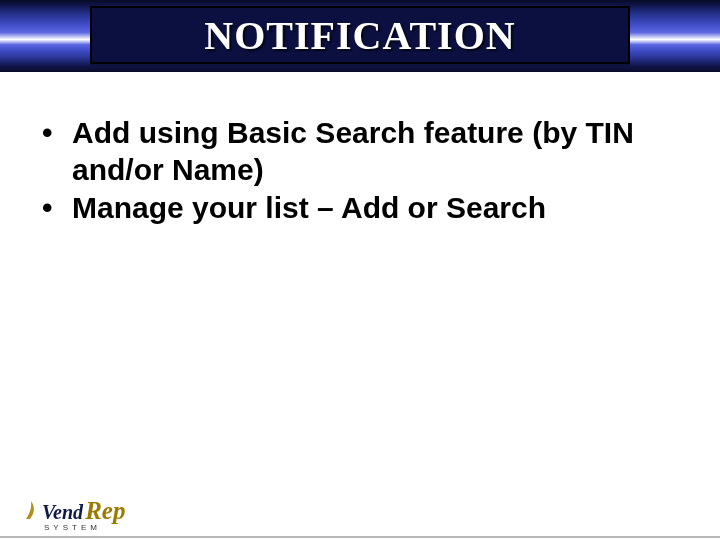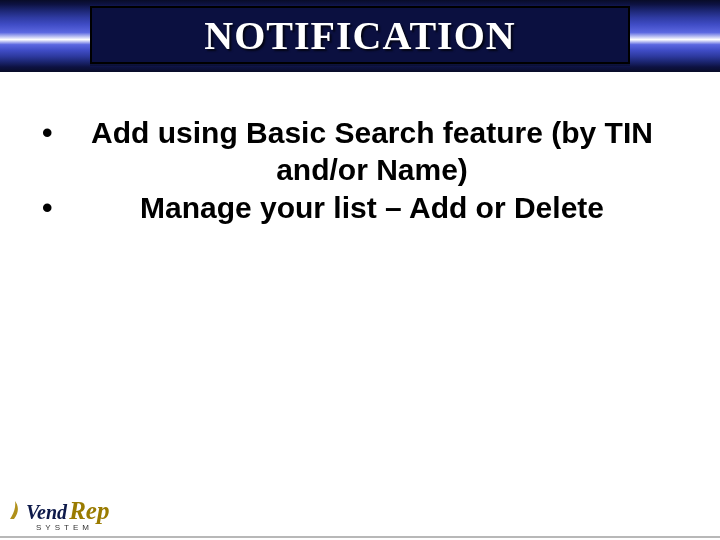--- a/index.html
+++ b/index.html
@@ -63,34 +63,33 @@
     list-style: none;
   }
   .body li {
     position: relative;
     padding-left: 36px;
     font-size: 30px;
     line-height: 1.22;
     color: #000;
     font-weight: 700;
     margin-bottom: 2px;
-    text-align: center;
   }
   .body li::before {
     content: "•";
     position: absolute;
     left: 6px;
     top: 0;
     font-size: 30px;
     line-height: 1.22;
     color: #000;
   }
   .logo {
     position: absolute;
-    left: 8px;
+    left: 24px;
     bottom: 8px;
     width: 110px;
     height: 36px;
     display: flex;
     flex-direction: column;
     justify-content: center;
   }
   .logo-row {
     display: flex;
     align-items: baseline;
@@ -117,21 +116,21 @@
     font-weight: 700;
     font-size: 25px;
     color: #9a7b00;
     letter-spacing: 0;
   }
   .logo-sub {
     font-family: Arial, sans-serif;
     font-size: 8px;
     letter-spacing: 4px;
     color: #333;
-    margin-left: 28px;
+    margin-left: 20px;
     margin-top: -2px;
   }
   .footer-rule {
     position: absolute;
     left: 0;
     bottom: 2px;
     width: 720px;
     height: 2px;
     background: #b8b8b8;
   }
@@ -143,21 +142,21 @@
 
   <div class="header-band">
     <div class="title-plate">
       <h1>NOTIFICATION</h1>
     </div>
   </div>
 
   <div class="body">
     <ul>
       <li>Add using Basic Search feature (by TIN and/or Name)</li>
-      <li>Manage your list – Add or Delete</li>
+      <li>Manage your list – Add or Search</li>
     </ul>
   </div>
 
   <div class="logo">
     <div class="logo-row">
       <span class="logo-swoosh">
         <svg viewBox="0 0 16 20" width="16" height="20">
           <path d="M2 18 C 6 12, 8 6, 7 0 C 10 4, 12 10, 6 18 Z" fill="#b0901a"></path>
         </svg>
       </span>

